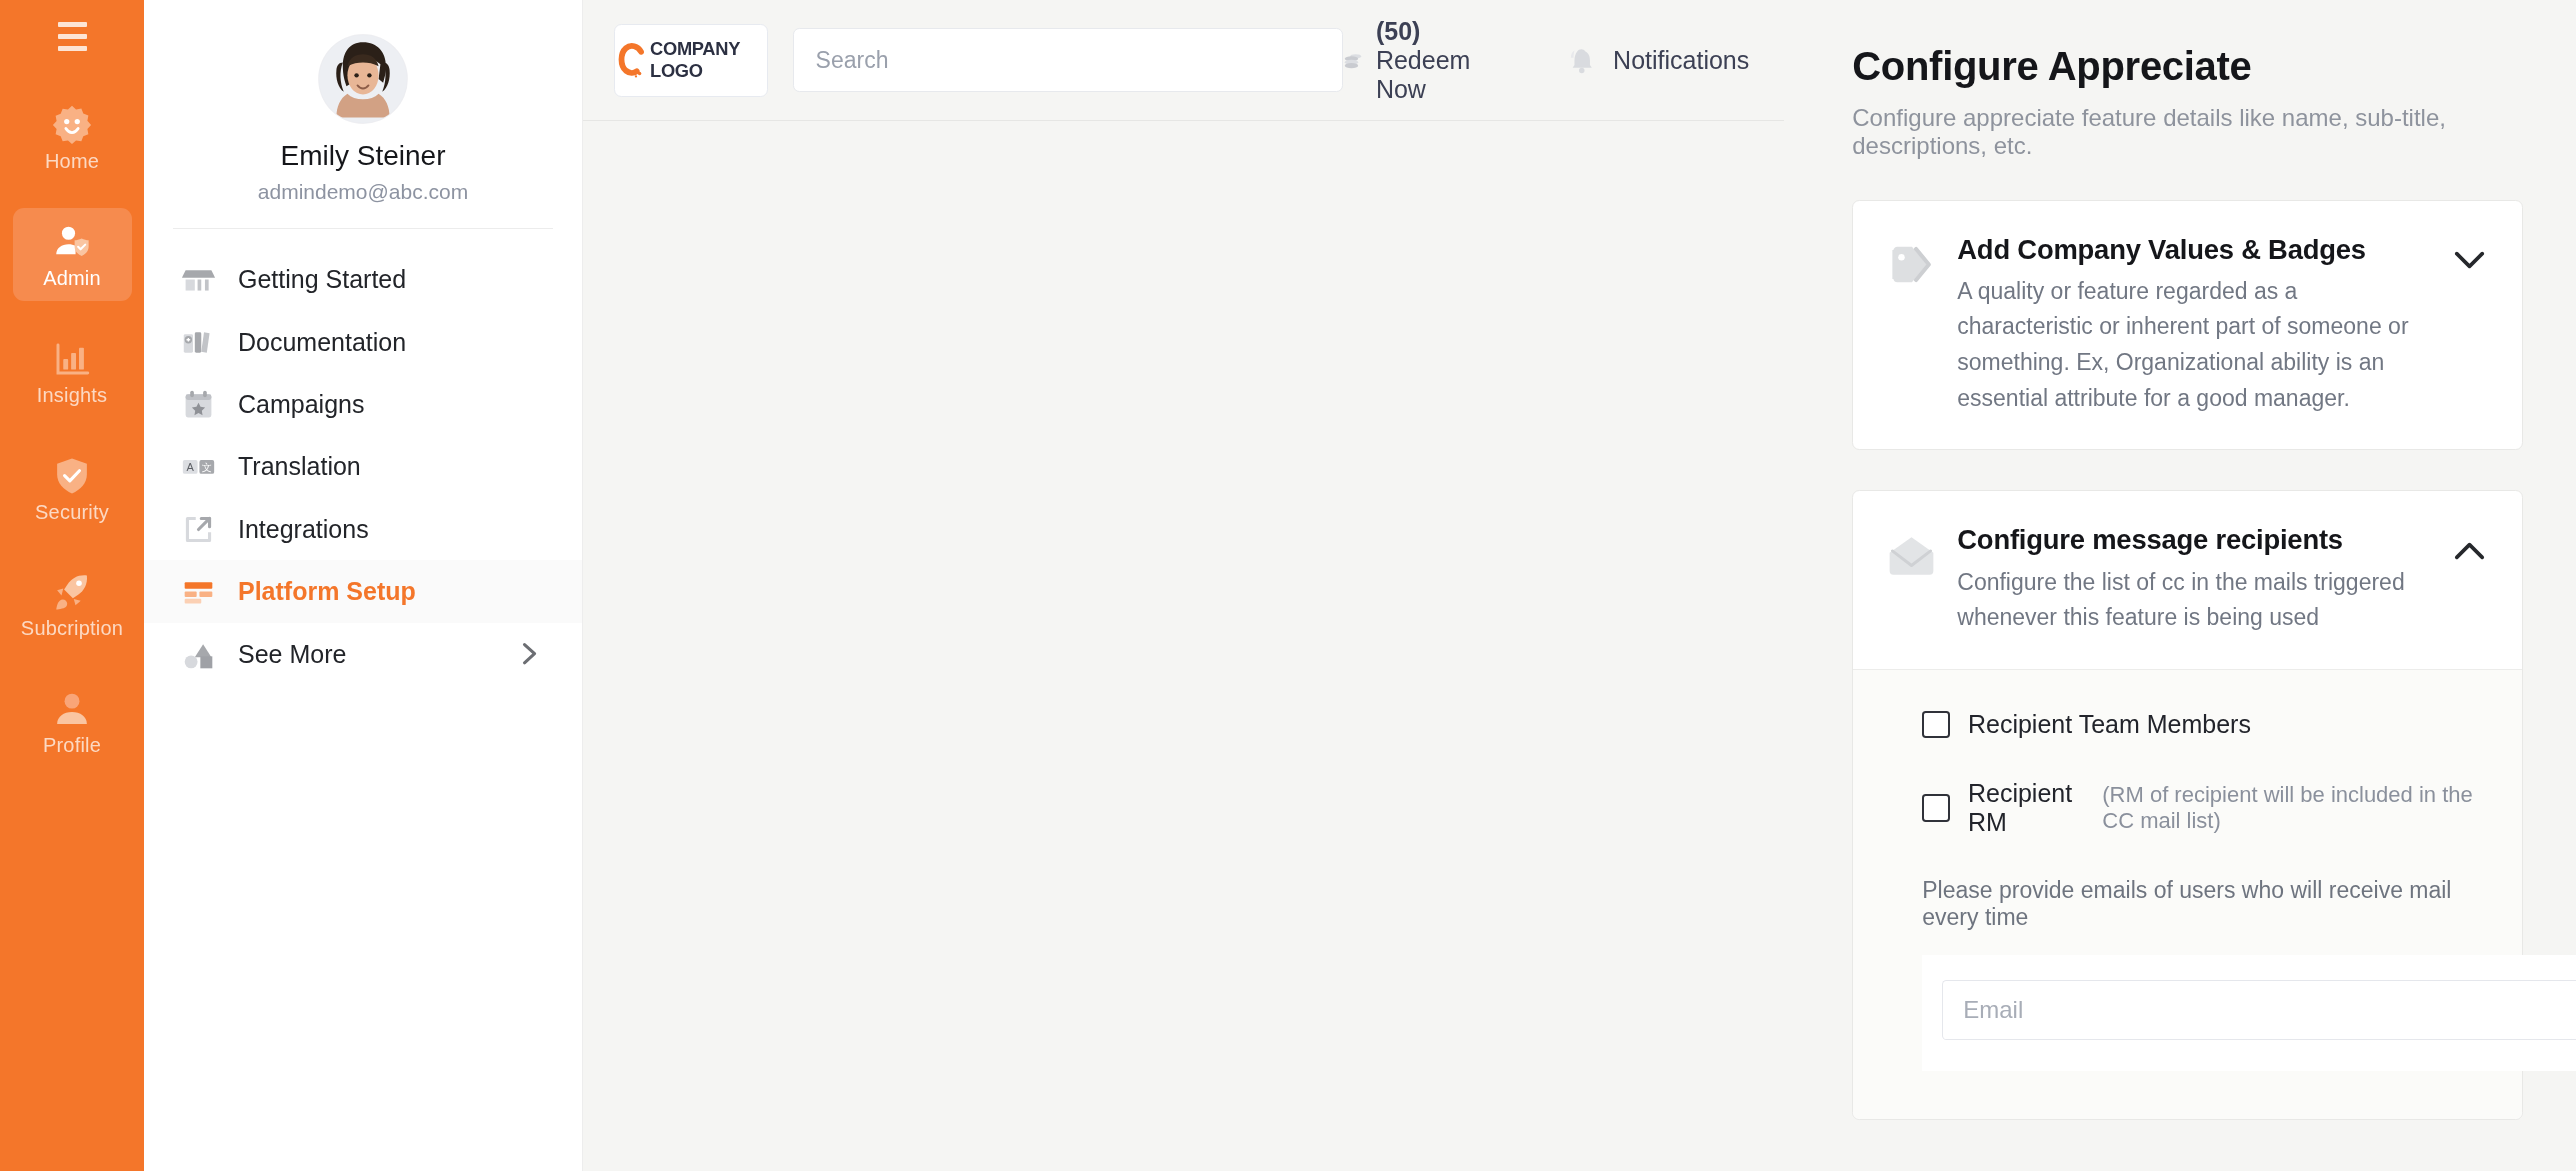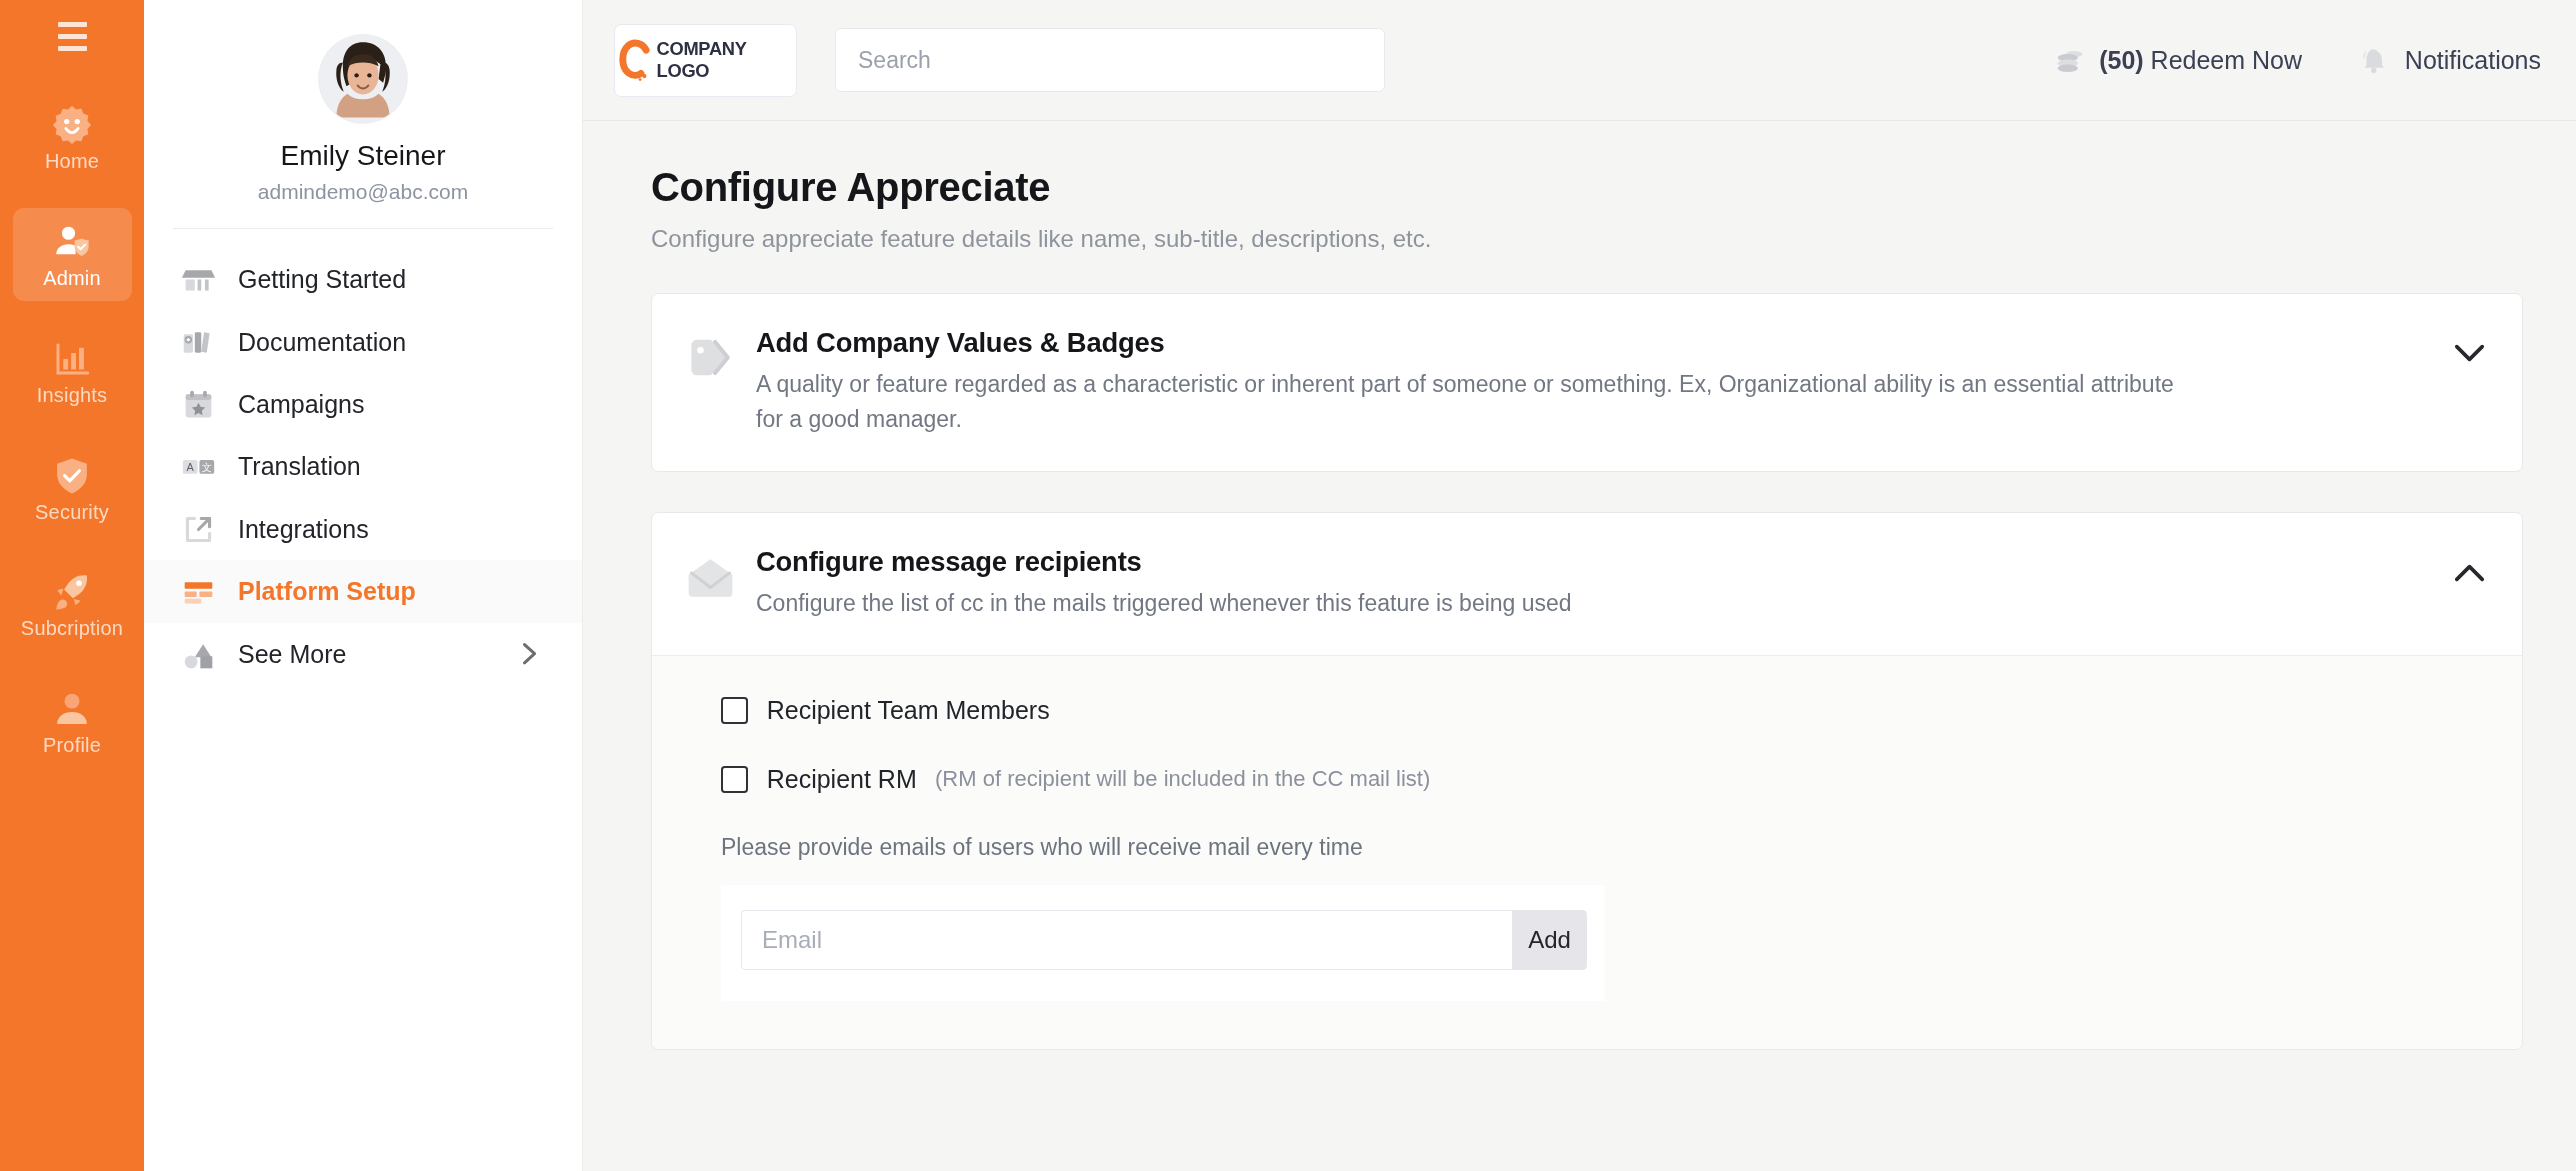--- a/index.html
+++ b/index.html
@@ -57,35 +57,35 @@
     display: flex; align-items: center; gap: 22px;
     padding: 13.7px 0 13.7px 37px; cursor: pointer;
   }
   .menu-item.active { background: #FAFAFA; }
   .menu-item .m-ico { width: 35px; height: 35px; flex: 0 0 35px; }
   .menu-label { font-size: 25px; color: #222429; }
   .menu-item.active .menu-label { color: #F4762A; font-weight: 700; }
   .menu-item .chev-right { margin-left: auto; margin-right: 40px; }
 
   
-  .main { flex: 1; display: flex; flex-direction: column; background: #F5F5F3; min-width: 0; }
+  .main { flex: 1; display: flex; flex-direction: row; background: #F5F5F3; min-width: 0; }
   .topbar {
     height: 121px; flex: 0 0 121px;
     background: #F5F5F3;
     border-bottom: 0.9px solid #E6E6E4;
     display: flex; align-items: center; padding: 0 35px 0 31px;
   }
   .logo-box {
     width: 183px; height: 73px; background: #ffffff;
     border: 0.9px solid #E7EAF0; border-radius: 7.3px;
     display: flex; align-items: center; justify-content: center; gap: 1.8px;
     cursor: pointer;
   }
   .logo-text { font-size: 18.3px; font-weight: 700; color: #2C3042; letter-spacing: -0.3px; }
-  .search-wrap { margin-left: 38px; }
+  .search-wrap { margin-left: 25px; }
   .search-input {
     width: 550px; height: 64px;
     background: #ffffff; border: 0.9px solid #E7E9ED; border-radius: 6.4px;
     font-size: 23px; color: #30323A; padding: 0 22px;
     font-family: "Liberation Sans", sans-serif;
   }
   .search-input::placeholder { color: #9AA0AC; }
   .topbar-right { margin-left: auto; display: flex; align-items: center; gap: 59px; }
   .top-action { display: flex; align-items: center; gap: 12.8px; cursor: pointer; }
   .top-action-text { font-size: 25px; color: #3C4054; }

